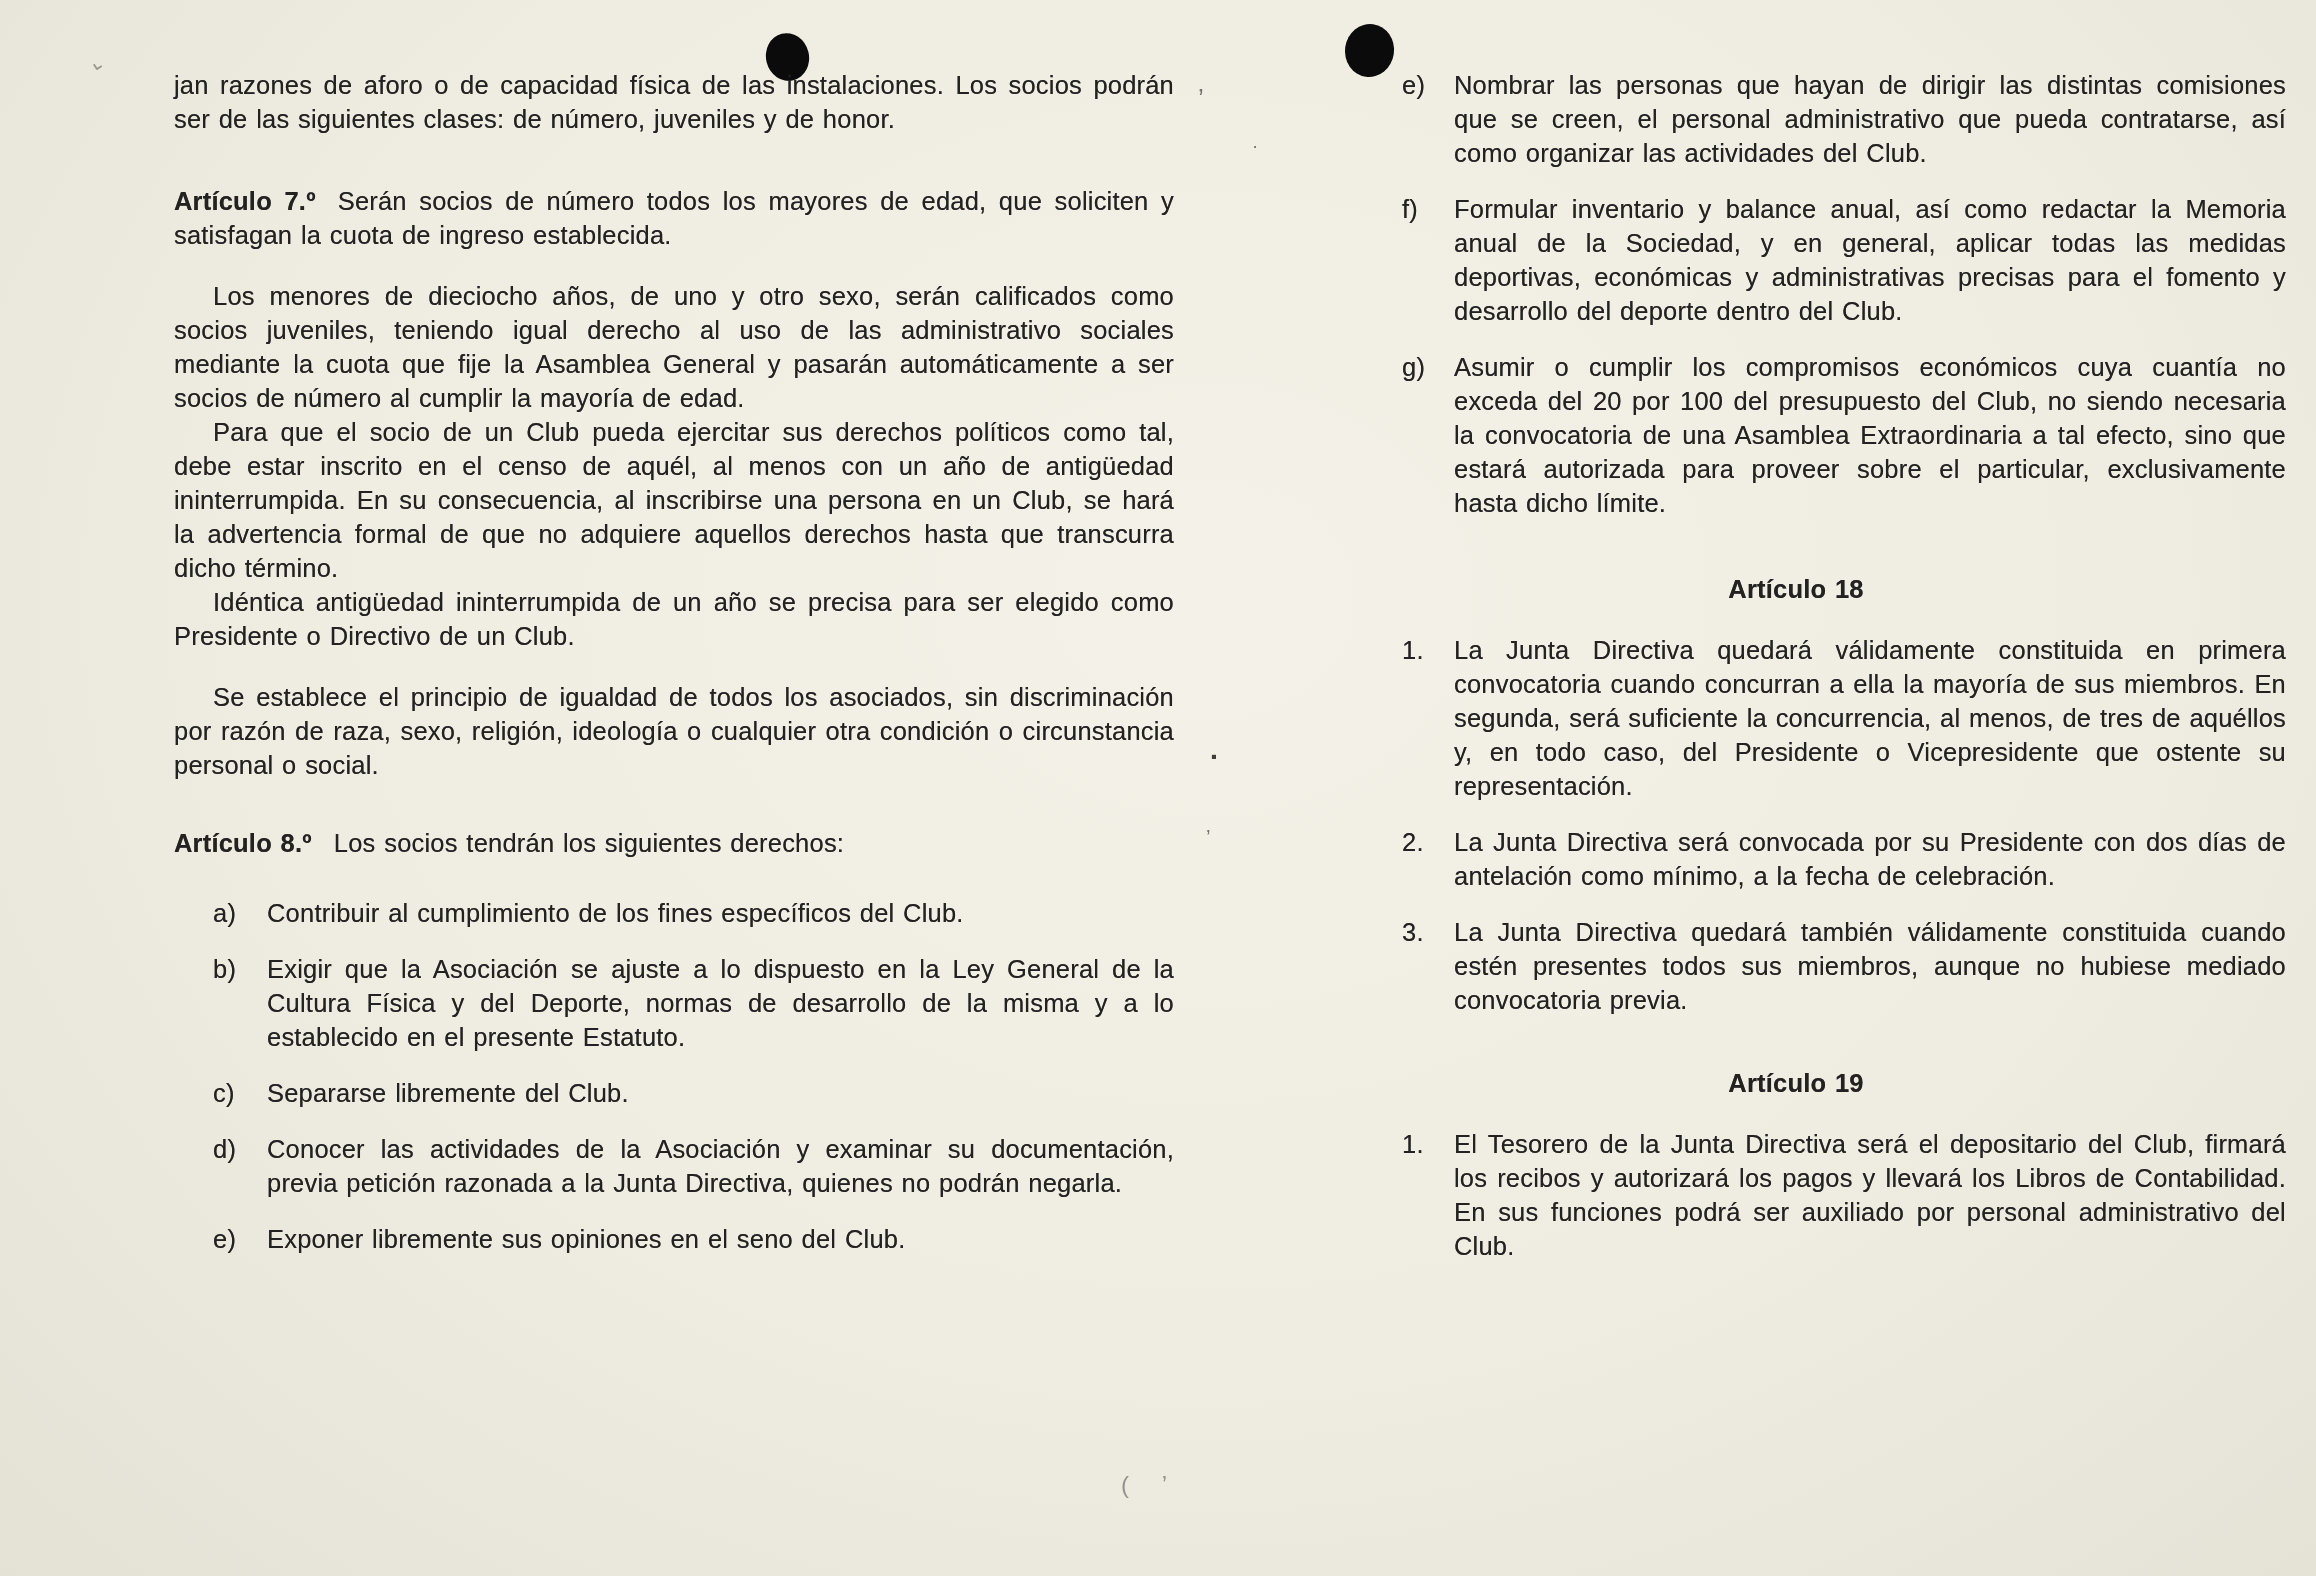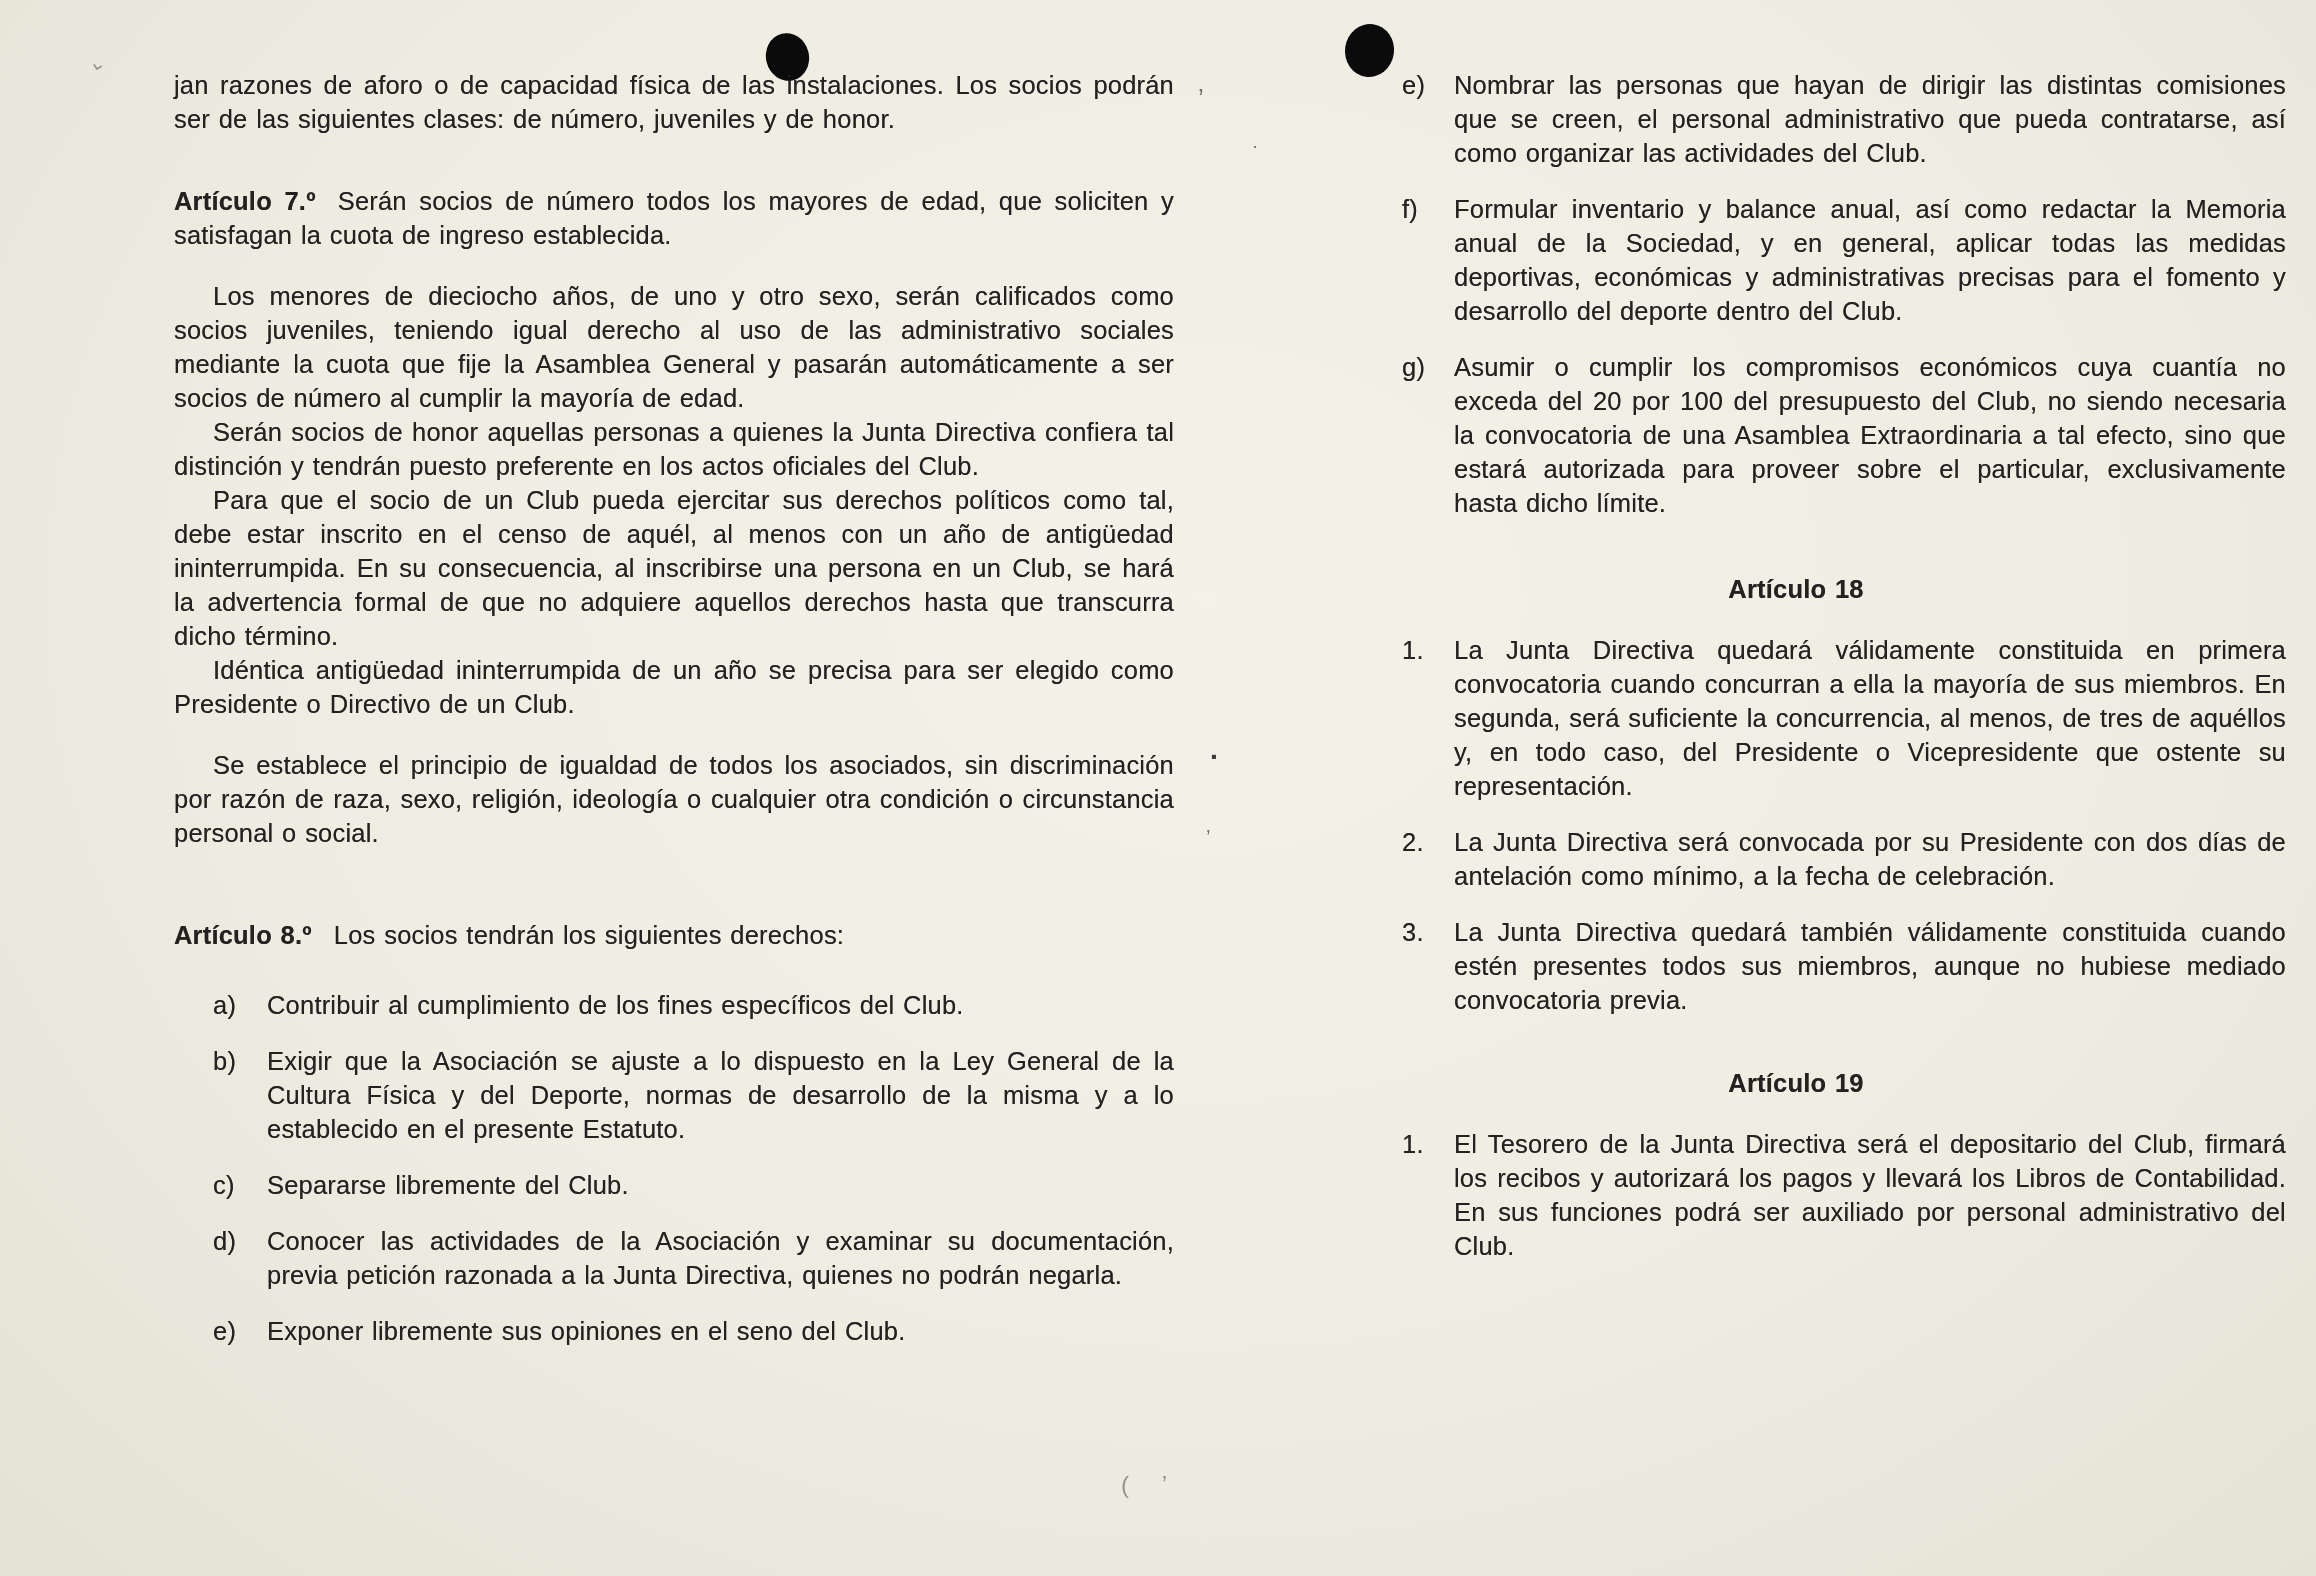--- a/index.html
+++ b/index.html
@@ -27,21 +27,21 @@
   .indent{text-indent:39px;}
   .bold,h3{font-weight:bold;color:var(--ink,#1c1b1a);}
   .artlabel{margin-right:22px;}
   h3.art-head{font-size:25.5px;line-height:34px;}
   .li{display:flex;align-items:flex-start;}
   .li-m{flex:none;width:54px;margin-left:39px;}
   .li-r .li-m{width:52px;margin-left:96px;}
   .li-t{flex:1;text-align:justify;}
   
   .mt24{margin-top:22px}.mt29{margin-top:27px}.mt34{margin-top:48px}
-  .mt39{margin-top:36px}.mt47{margin-top:68px}.mt53{margin-top:49px}
+  .mt39{margin-top:36px}.mt47{margin-top:44px}.mt53{margin-top:49px}
   .mt56{margin-top:52px}
   
   .dot{position:absolute;background:var(--dot,#0b0b0b);border-radius:50%;}
   .dot-1{left:766px;top:33px;width:43px;height:48px;transform:rotate(-14deg);}
   .dot-2{left:1345px;top:24px;width:49px;height:53px;transform:rotate(8deg);}
   
   .mark{position:absolute;color:#4d4a45;font-size:26px;line-height:1;opacity:.75;}
   .mark-1{left:1198px;top:85px;}
   .mark-2{left:1252px;top:137px;font-size:18.6px;}
   .mark-3{left:1211px;top:749px;font-size:16.7px;opacity:.9;color:#2a2927;}
@@ -66,21 +66,20 @@
 
   <section class="col col-left">
 
     <p class="para">jan razones de aforo o de capacidad física de las instalaciones. Los socios podrán ser de las siguientes clases: de número, juveniles y de honor.</p>
 
     <p class="para mt34">
       <span class="bold artlabel">Artículo 7.º</span><span>Serán socios de número todos los mayores de edad, que soliciten y satisfagan la cuota de ingreso establecida.</span>
     </p>
 
     <p class="para indent mt29">Los menores de dieciocho años, de uno y otro sexo, serán calificados como socios juveniles, teniendo igual derecho al uso de las administrativo sociales mediante la cuota que fije la Asamblea General y pasarán automáticamente a ser socios de número al cumplir la mayoría de edad.</p>
-    <p class="para indent">Serán socios de honor aquellas personas a quienes la Junta Directiva confiera tal distinción y tendrán puesto preferente en los actos oficiales del Club.</p>
     <p class="para indent">Para que el socio de un Club pueda ejercitar sus derechos políticos como tal, debe estar inscrito en el censo de aquél, al menos con un año de antigüedad ininterrumpida. En su consecuencia, al inscribirse una persona en un Club, se hará la advertencia formal de que no adquiere aquellos derechos hasta que transcurra dicho término.</p>
     <p class="para indent">Idéntica antigüedad ininterrumpida de un año se precisa para ser elegido como Presidente o Directivo de un Club.</p>
     <p class="para indent mt29">Se establece el principio de igualdad de todos los asociados, sin discriminación por razón de raza, sexo, religión, ideología o cualquier otra condición o circunstancia personal o social.</p>
 
     <p class="para mt47">
       <span class="bold artlabel">Artículo 8.º</span><span>Los socios tendrán los siguientes derechos:</span>
     </p>
 
     <div class="li mt39">
       <span class="li-m">a)</span>

